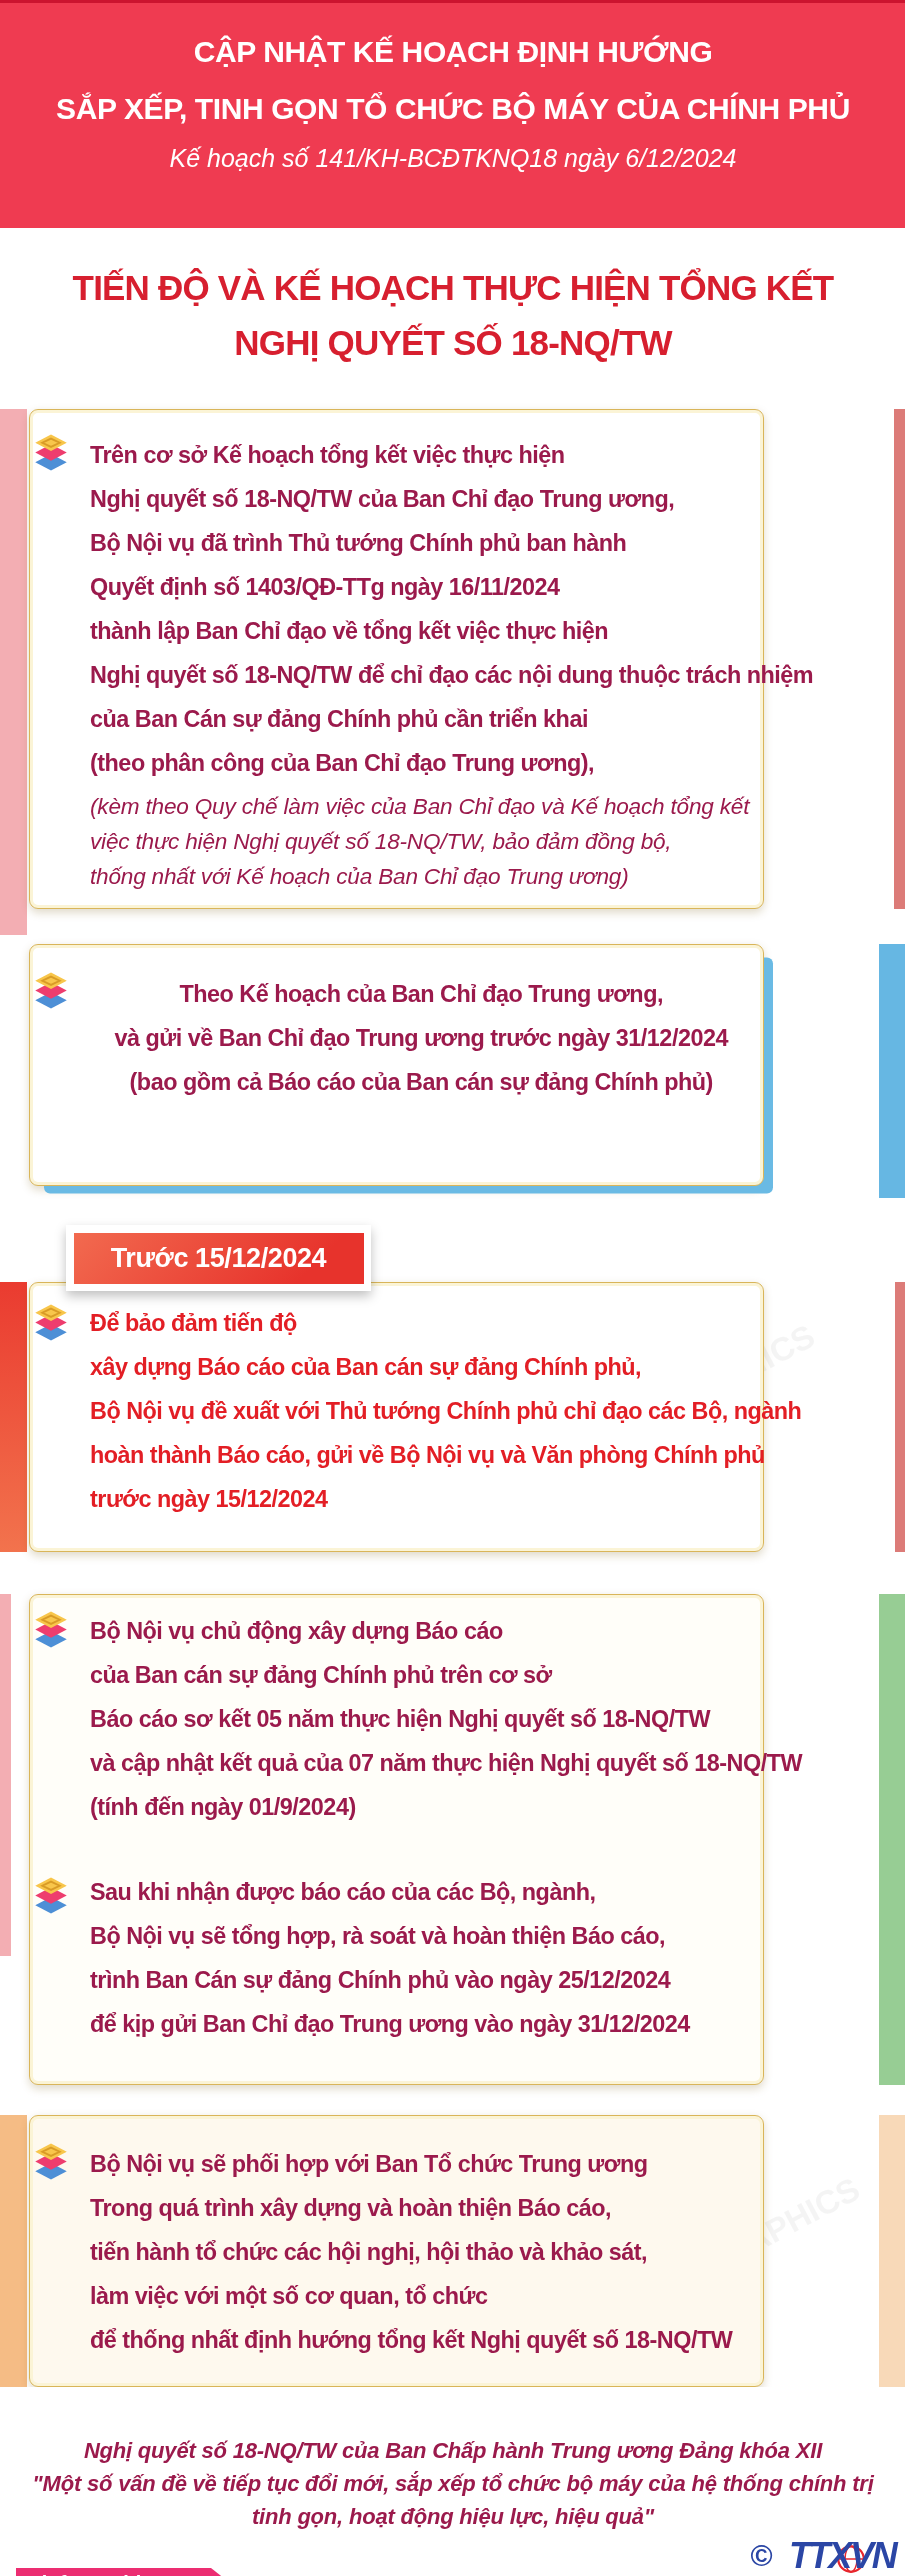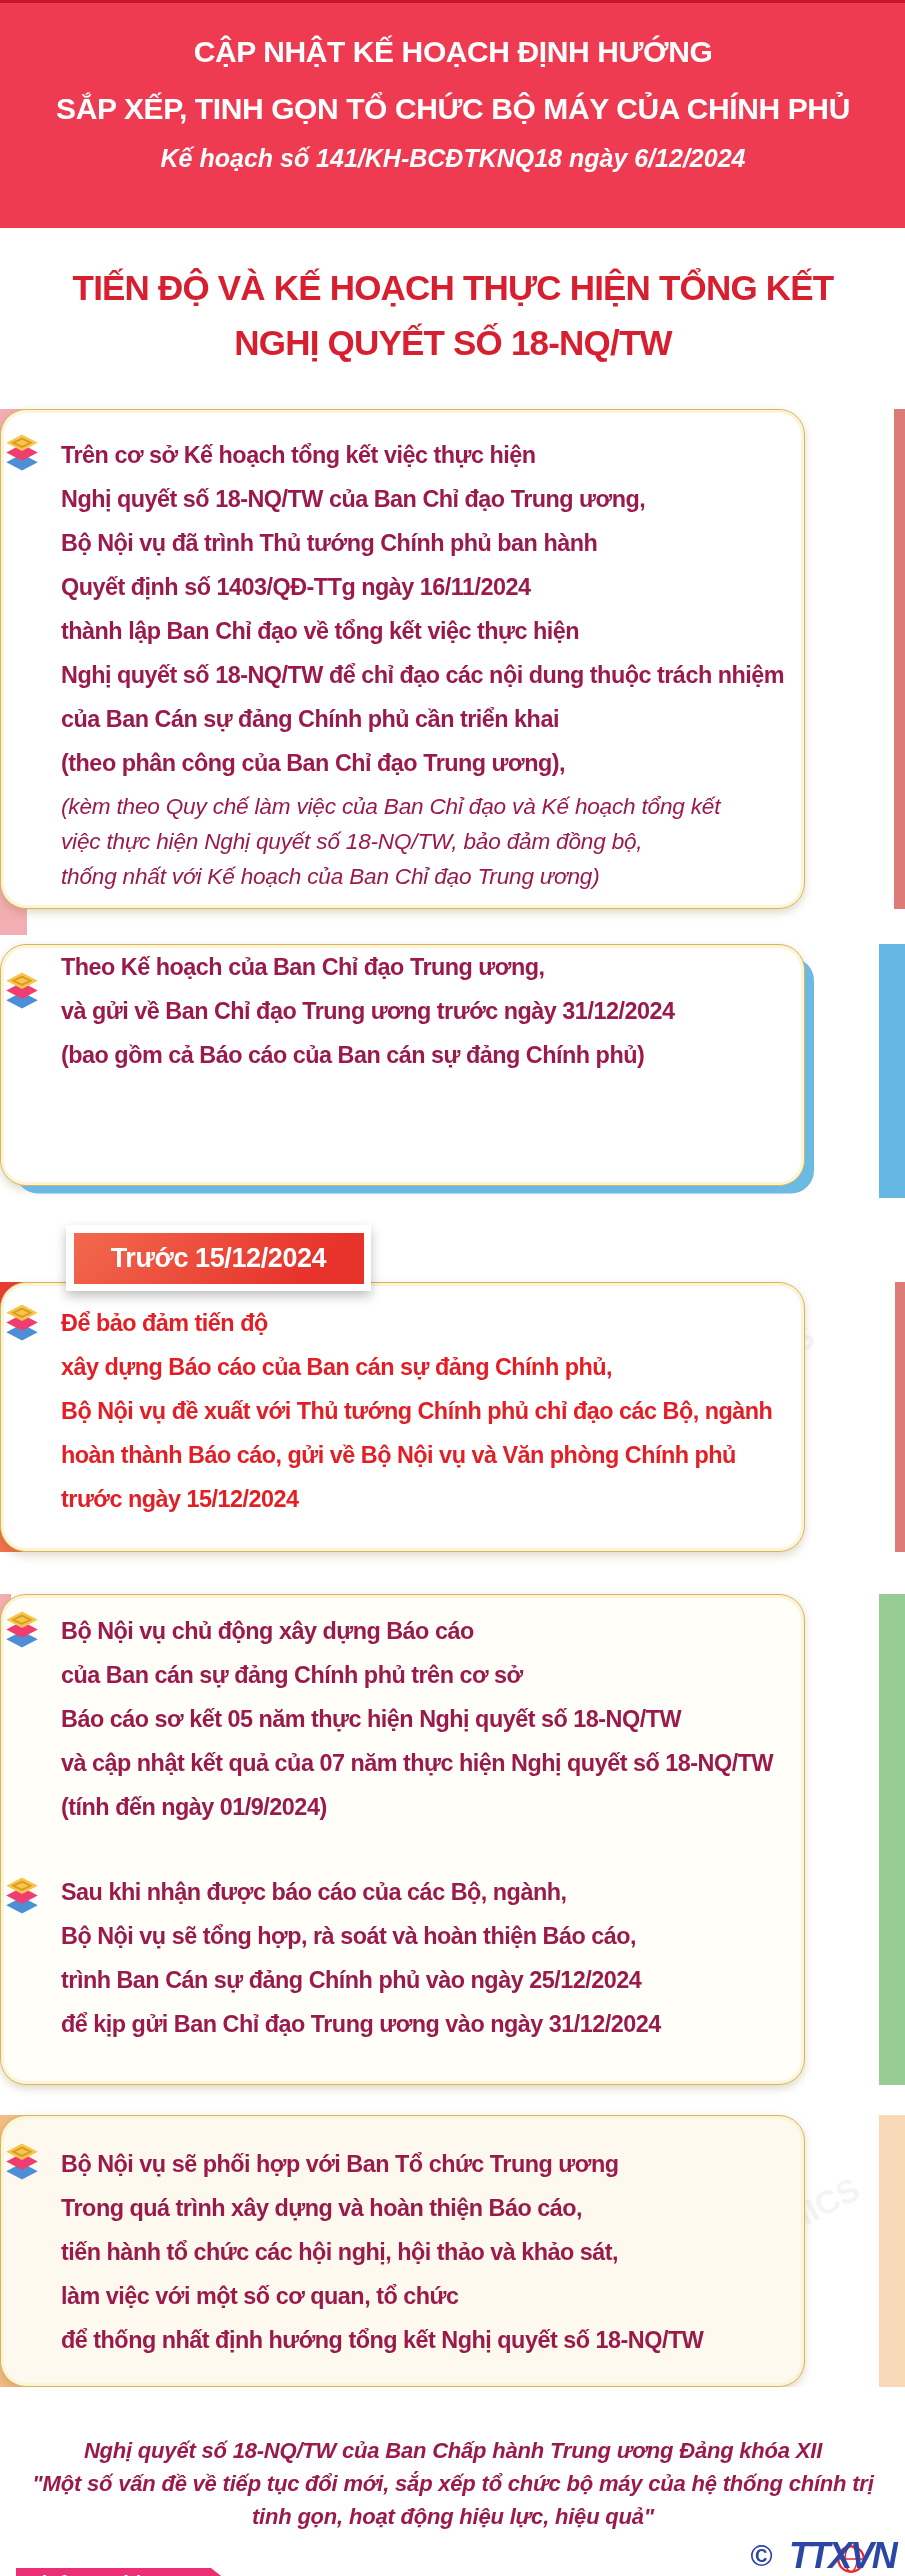--- a/index.html
+++ b/index.html
@@ -3,46 +3,46 @@
 <meta charset="utf-8">
 <style>
   html,body{margin:0;padding:0;background:#e9e9e9;}
   #page{position:relative;width:906px;height:2576px;margin:0 auto;background:#ffffff;
         overflow:hidden;font-family:"Liberation Sans",sans-serif;}
   
   .header{height:228px;background:#EF3B51;text-align:center;color:#fff;
           border-top:3.8px solid #CB142F;box-sizing:border-box;}
   .h1{padding-top:29px;font-weight:800;font-size:30px;line-height:39px;letter-spacing:-0.4px;}
   .h2{margin-top:18px;font-weight:800;font-size:30px;line-height:39px;letter-spacing:-0.4px;}
-  .h3{margin-top:15px;font-style:italic;font-weight:700;font-size:25px;line-height:30px;text-align:center;}
+  .h3{margin-top:15px;font-style:italic;font-weight:400;font-size:25px;line-height:30px;text-align:center;}
   
   .titleband{height:181px;background:#fff;text-align:center;color:#D71F2F;}
   .t1{padding-top:36px;font-weight:800;font-size:35px;line-height:47px;letter-spacing:-0.8px;}
   .t2{margin-top:7.5px;font-weight:800;font-size:35px;line-height:47px;letter-spacing:-0.8px;}
   
   .row{position:relative;}
-  .card{position:relative;width:805px;box-sizing:border-box;background:#fff;
-        border:1.5px solid #D9B559;border-radius:26px;
+  .card{position:relative;margin-left:29px;width:735px;box-sizing:border-box;background:#fff;
+        border:1.5px solid #D9B559;border-radius:9px;
         box-shadow:0 3.8px 9px rgba(120,90,20,.22), inset 0 0 0 3px #FBF4D6;}
   .strip{position:absolute;top:0;bottom:0;}
   .sl{left:0;} .sr{right:0;}
   .lines{padding-left:60px;padding-right:10.6px;}
   .bl{white-space:nowrap;font-weight:700;font-size:23.4px;line-height:44px;
       color:#9B1A4C;letter-spacing:-0.5px;}
   .red .bl{color:#E31E25;}
   .il{white-space:nowrap;font-style:italic;font-weight:400;font-size:22.6px;line-height:35px;
       color:#9B1A4C;letter-spacing:-0.2px;}
   .dicon{position:absolute;left:3px;}
   
   #row1 .card{height:500px;padding-top:22.6px;}
   #row1 .sl{width:27px;background:#F3AEB3;bottom:-26px;}
   #row1 .sr{width:12px;background:#DC7B78;}
   .spacer1{height:35px;} .spacer3{height:42px;} .spacer4{height:30px;}
   #row2{margin-top:0;}
-  #row2 .card{height:242px;box-shadow:12px 10.6px 0 -3px #6ABAE4,0 3.8px 9px rgba(120,90,20,.22), inset 0 0 0 3px #FBF4D6;}
+  #row2 .card{height:242px;padding-top:27px;box-shadow:12px 10.6px 0 -3px #6ABAE4,0 3.8px 9px rgba(120,90,20,.22), inset 0 0 0 3px #FBF4D6;text-align:center;}
   #row2 .sr{width:27px;background:#66B7E3;bottom:-12px;}
   .badge-wrap{margin-top:39px;margin-left:66px;width:305px;height:66px;background:#fff;
               box-sizing:border-box;padding:7.5px;box-shadow:0 5.3px 10.6px rgba(0,0,0,.25);position:relative;z-index:5;}
   .badge{width:100%;height:100%;background:linear-gradient(135deg,#F26A4F 0%,#E7332C 80%);
          display:flex;align-items:center;justify-content:center;
          color:#fff;font-weight:800;font-size:27px;letter-spacing:-0.4px;}
   #row3{margin-top:-9px;}
   #row3 .card{height:270px;padding-top:18px;}
   #row3 .sl{width:27px;background:linear-gradient(180deg,#EA3B30,#F2734D);}
   #row3 .sr{width:10.6px;background:#DC7B78;}

